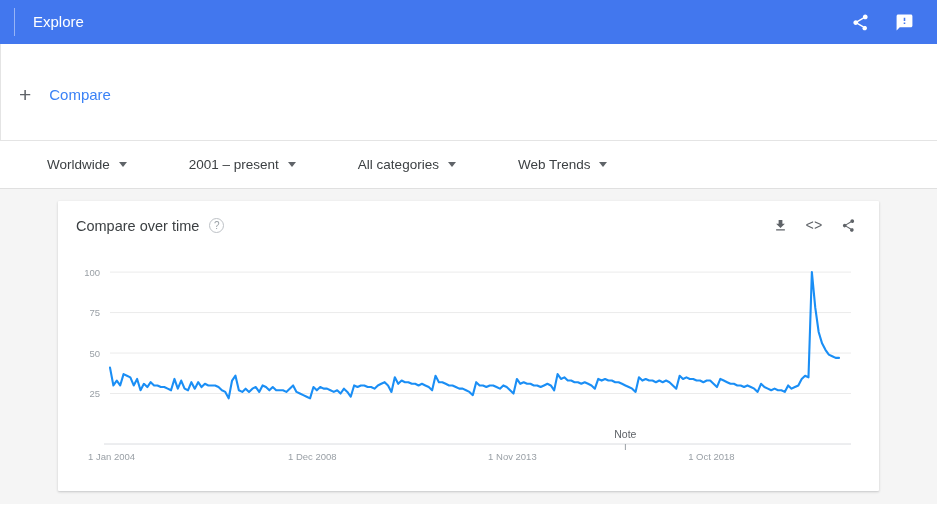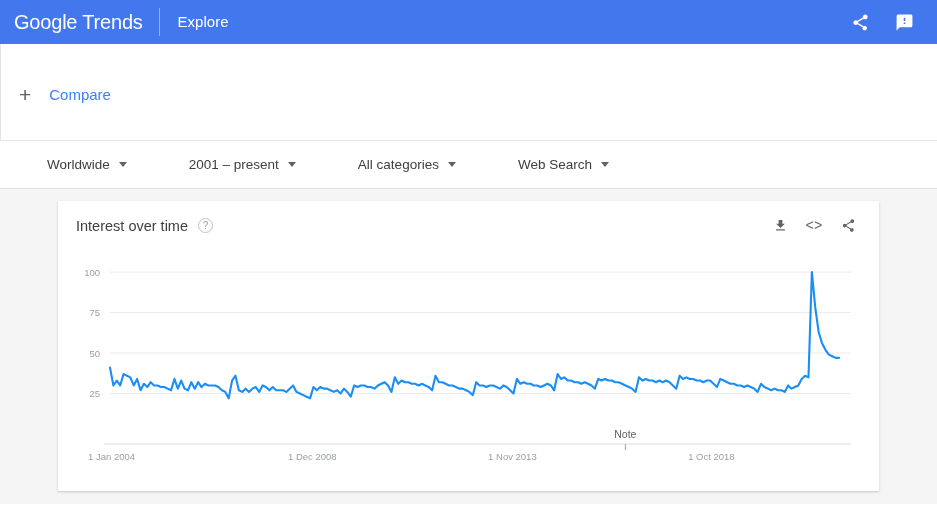--- a/index.html
+++ b/index.html
@@ -184,24 +184,20 @@
   .ytick { fill: #9aa0a6; font-size: 9.5px; text-anchor: end; font-family: "Liberation Sans", sans-serif; }
   .xtick { fill: #9aa0a6; font-size: 9.5px; font-family: "Liberation Sans", sans-serif; }
   .series-line { fill: none; stroke: #1a8ef5; stroke-width: 2.1; stroke-linejoin: round; stroke-linecap: round; }
   .note-label { fill: #5f6368; font-size: 10.5px; text-anchor: middle; font-family: "Liberation Sans", sans-serif; }
   .note-tick { stroke: #9aa0a6; stroke-width: 1; }
 </style>
 </head>
 <body>
 
 <div class="appbar">
-  <div class="brand">
-    <span class="brand-google">Google</span>
-    <span class="brand-trends">Trends</span>
-  </div>
   <div class="appbar-divider"></div>
   <div class="explore">Explore</div>
   <div class="appbar-spacer"></div>
   <div class="appbar-icon">
     <svg width="19" height="19" viewBox="0 0 24 24" fill="#ffffff" aria-hidden="true">
       <path d="M18 16.08c-.76 0-1.44.3-1.96.77L8.91 12.7c.05-.23.09-.46.09-.7s-.04-.47-.09-.7l7.05-4.11c.54.5 1.25.81 2.04.81 1.66 0 3-1.34 3-3s-1.34-3-3-3-3 1.34-3 3c0 .24.04.47.09.7L8.04 9.81C7.5 9.31 6.79 9 6 9c-1.66 0-3 1.34-3 3s1.34 3 3 3c.79 0 1.5-.31 2.04-.81l7.12 4.16c-.05.21-.8.43-.8.65 0 1.61 1.31 2.92 2.92 2.92s2.92-1.31 2.92-2.92-1.31-2.92-2.92-2.92z"></path>
     </svg>
   </div>
   <div class="appbar-icon">
     <svg width="19" height="19" viewBox="0 0 24 24" fill="#ffffff" aria-hidden="true">
@@ -224,30 +220,30 @@
   </div>
   <div class="filter">
     <span class="filter-label">2001 – present</span>
     <span class="caret"></span>
   </div>
   <div class="filter">
     <span class="filter-label">All categories</span>
     <span class="caret"></span>
   </div>
   <div class="filter">
-    <span class="filter-label">Web Search</span>
+    <span class="filter-label">Web Trends</span>
     <span class="caret"></span>
   </div>
 </div>
 
 <div class="page">
   <div class="card">
 
     <div class="card-head">
-      <span class="card-title">Interest over time</span>
+      <span class="card-title">Compare over time</span>
       <span class="help-icon">?</span>
       <span class="card-head-spacer"></span>
       <span class="card-icon">
         <svg width="15" height="15" viewBox="0 0 24 24" fill="#5f6368" aria-hidden="true">
           <path d="M19 9h-4V3H9v6H5l7 7 7-7zM5 18v2h14v-2H5z"></path>
         </svg>
       </span>
       <span class="card-icon embed-icon">&lt;&gt;</span>
       <span class="card-icon">
         <svg width="15" height="15" viewBox="0 0 24 24" fill="#5f6368" aria-hidden="true">

